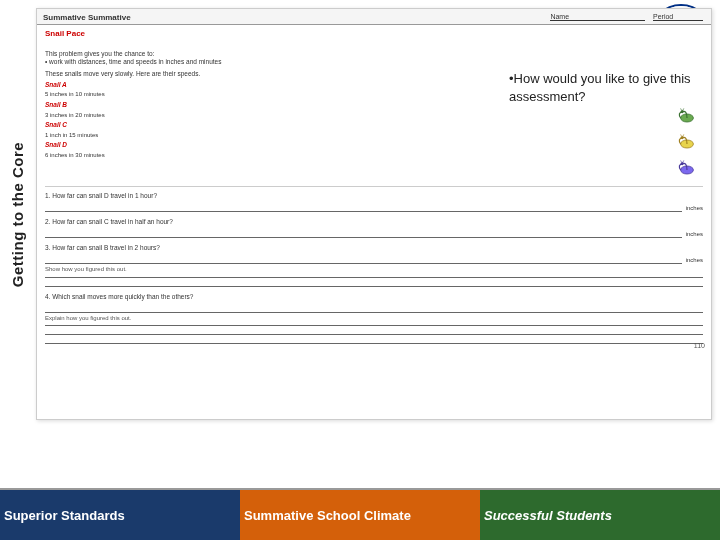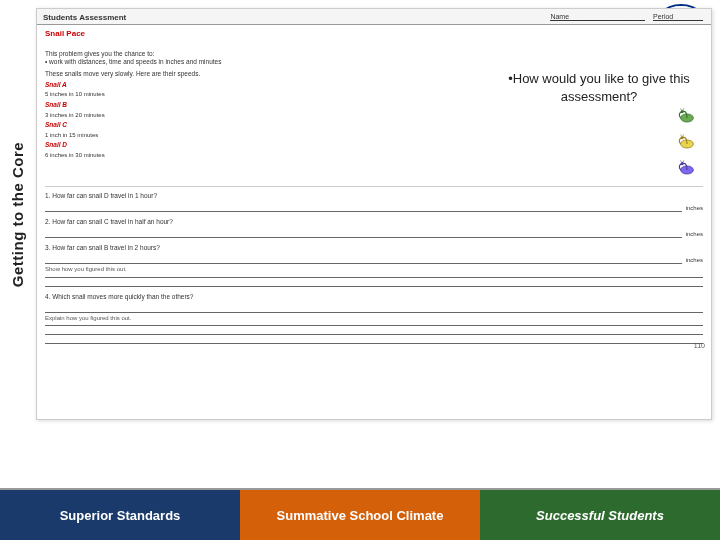--- a/index.html
+++ b/index.html
@@ -168,25 +168,24 @@
 
     .answer-unit {
       font-size: 6px;
       color: #333;
       white-space: nowrap;
     }
 
     
     #bullet-section {
       position: absolute;
-      right: 21px;
+      right: 11px;
       top: 70px;
       width: 200px;
       background: #fff;
-      text-align: center;
     }
 
     #bullet-text {
       font-size: 13px;
       color: #222;
       line-height: 1.4;
     }
 
     
     #page-number {
@@ -252,21 +251,21 @@
       display: flex;
       flex-direction: row;
       background: #ddd;
       border-top: 2px solid #999;
     }
 
     .footer-tab {
       flex: 1;
       display: flex;
       align-items: center;
-      justify-content: center;
+      justify-content: flex-start;
       font-size: 13px;
       font-weight: bold;
       cursor: pointer;
       text-align: center;
       padding: 4px;
     }
 
     .tab-blue {
       background: #1a3a6b;
       color: #fff;
@@ -309,21 +308,21 @@
             <text x="8" y="11" text-anchor="middle" fill="#fff" font-size="7" font-weight="bold">⭐</text>
           </svg>
           <div id="logo-text-bottom">SCHOOL DISTRICT</div>
         </div>
       </div>
     </div>
 
     <div id="paper">
 
       <div id="paper-header">
-        <span id="paper-title">Students Assessment</span>
+        <span id="paper-title">Summative Summative</span>
         <div id="paper-fields">
           <span>Name <span>___________________</span></span>
           <span>Period <span>____</span></span>
         </div>
       </div>
 
       <div id="paper-body">
 
         <div id="problem-title">Snail Pace</div>
         <div id="problem-desc">

